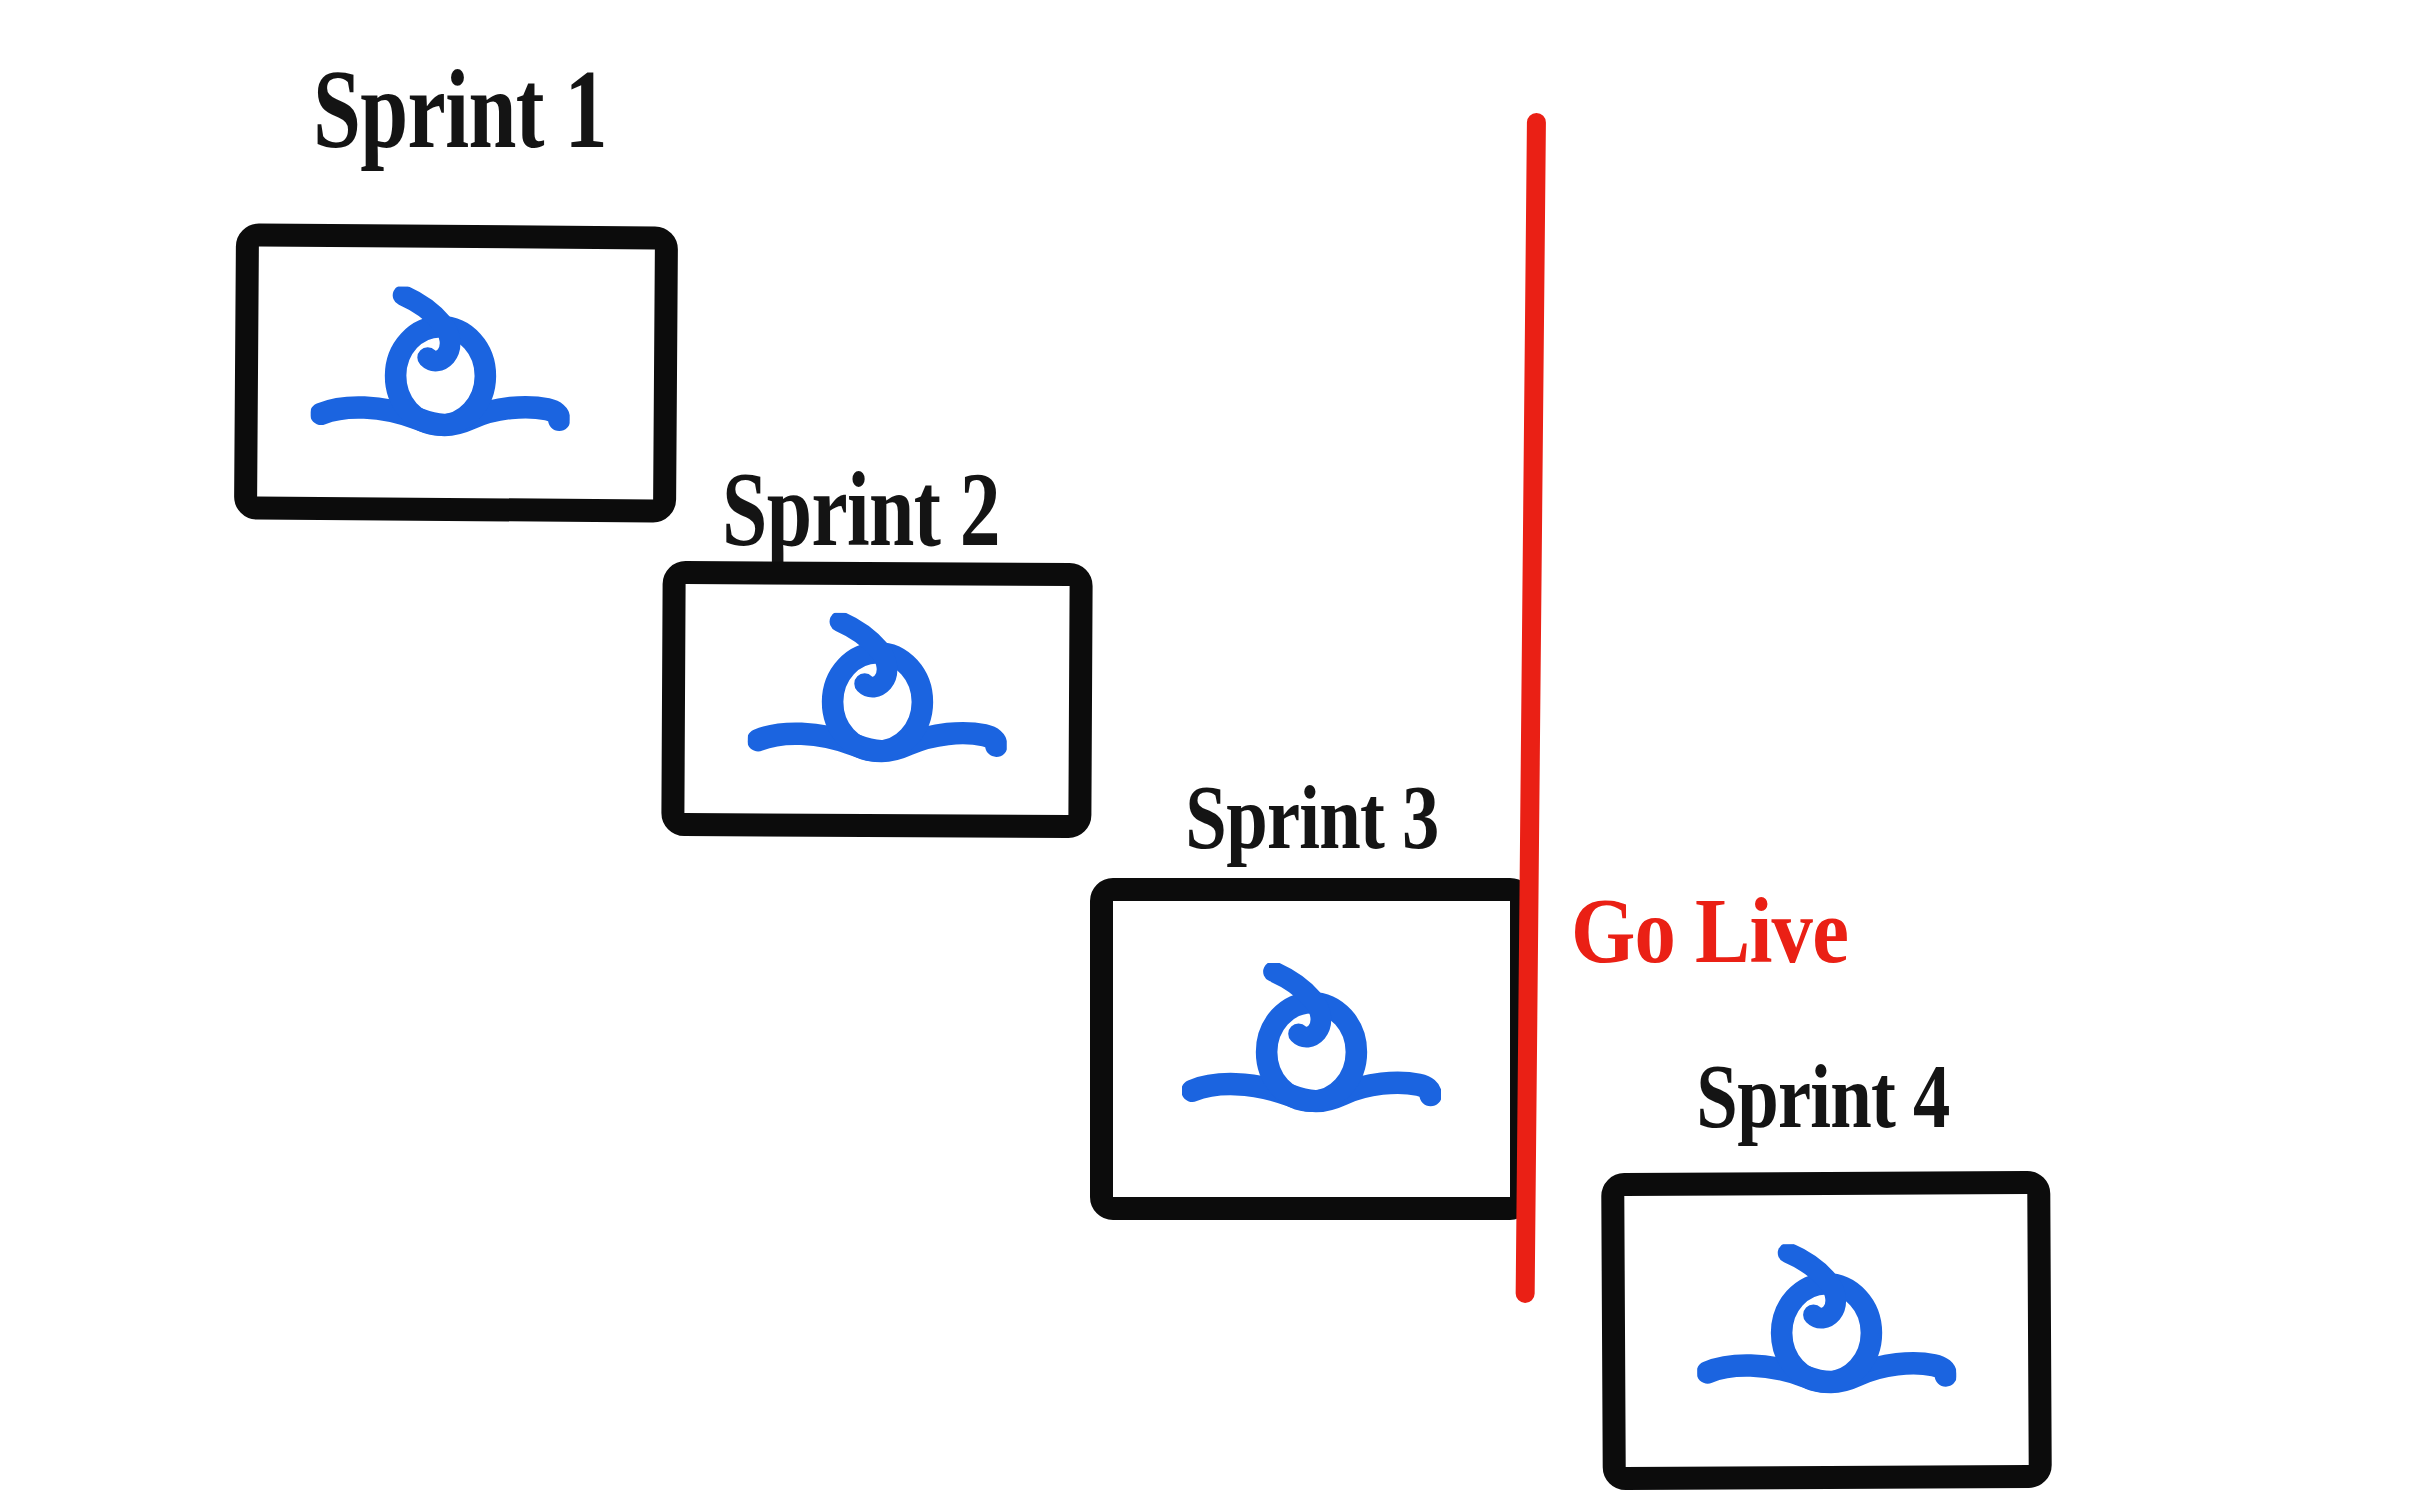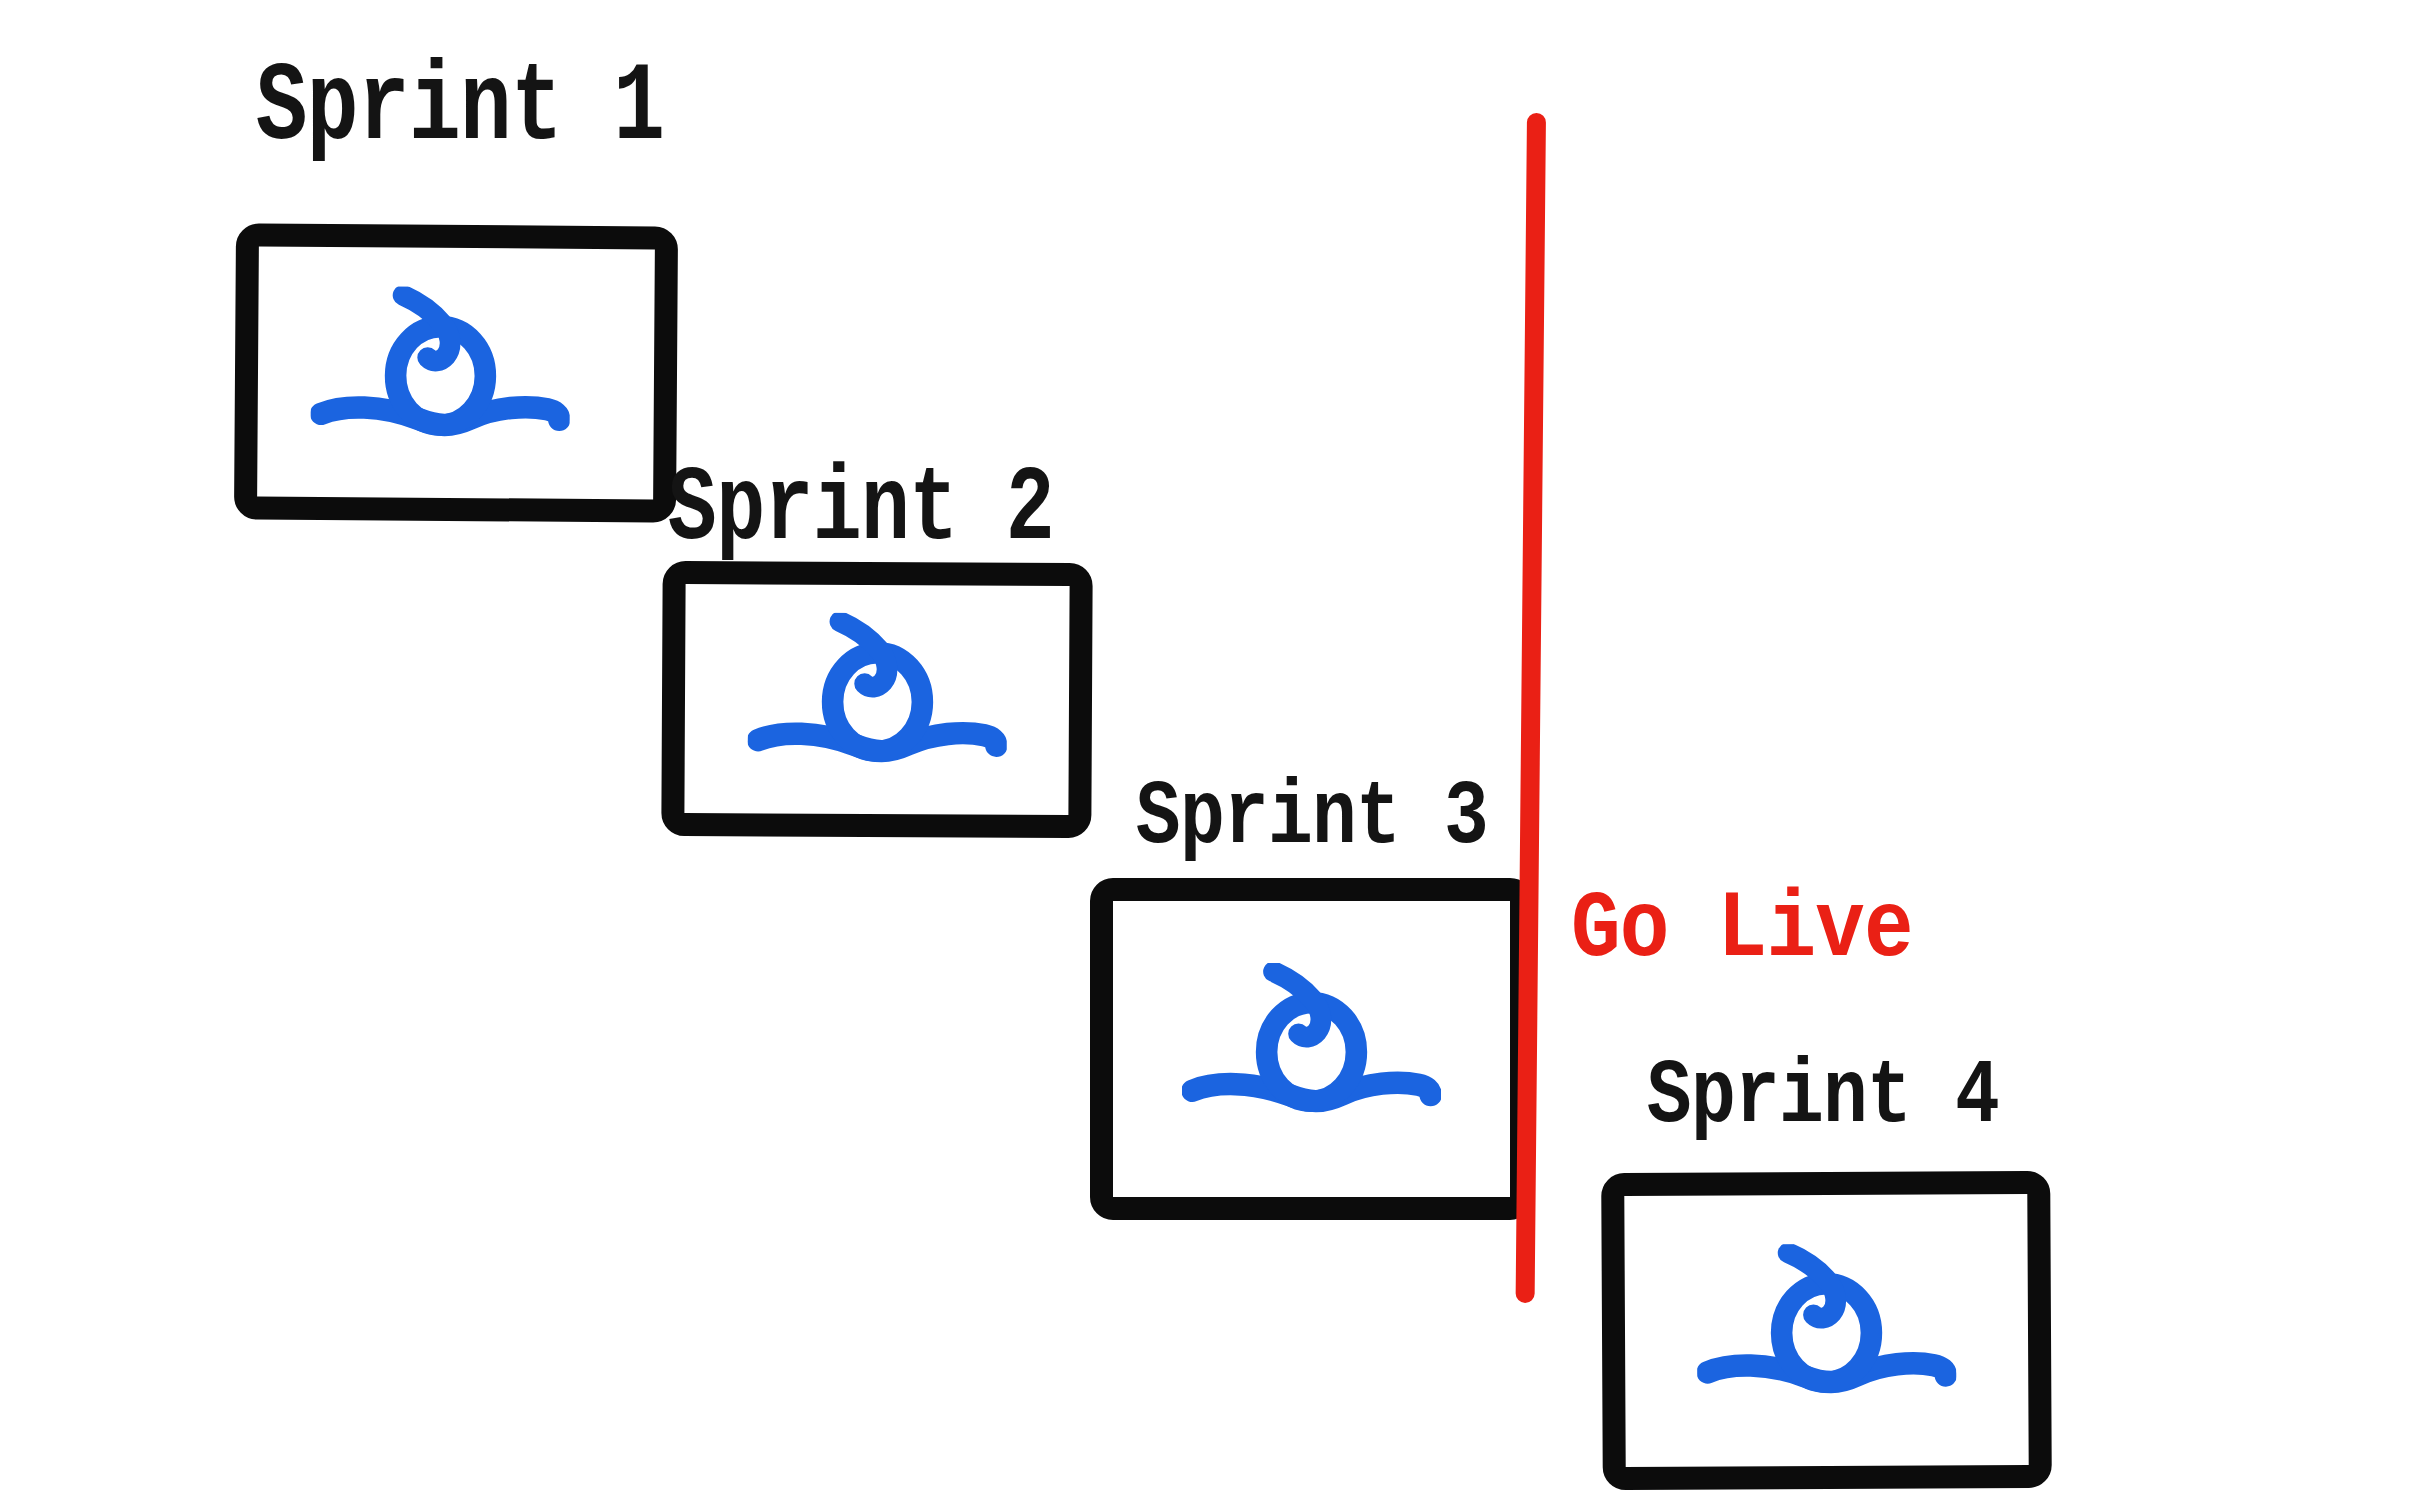--- a/index.html
+++ b/index.html
@@ -8,21 +8,21 @@
     --box-border:#0c0c0c;
     --loop-blue:#1b64e0;
     --milestone-red:#ea2015;
   }
   html,body{margin:0;padding:0;background:var(--background);}
   .canvas{
     position:relative;
     width:2426px;height:1512px;
     background:var(--background);
     overflow:hidden;
-    font-family:Liberation Mono, monospace;
+    font-family:Liberation Serif, serif;
   }
   
   .sprint-label{
     position:absolute;
     font-weight:700;
     line-height:1;
     color:var(--label-text);
     white-space:nowrap;
     transform-origin:center top;
     letter-spacing:-0.9px;

